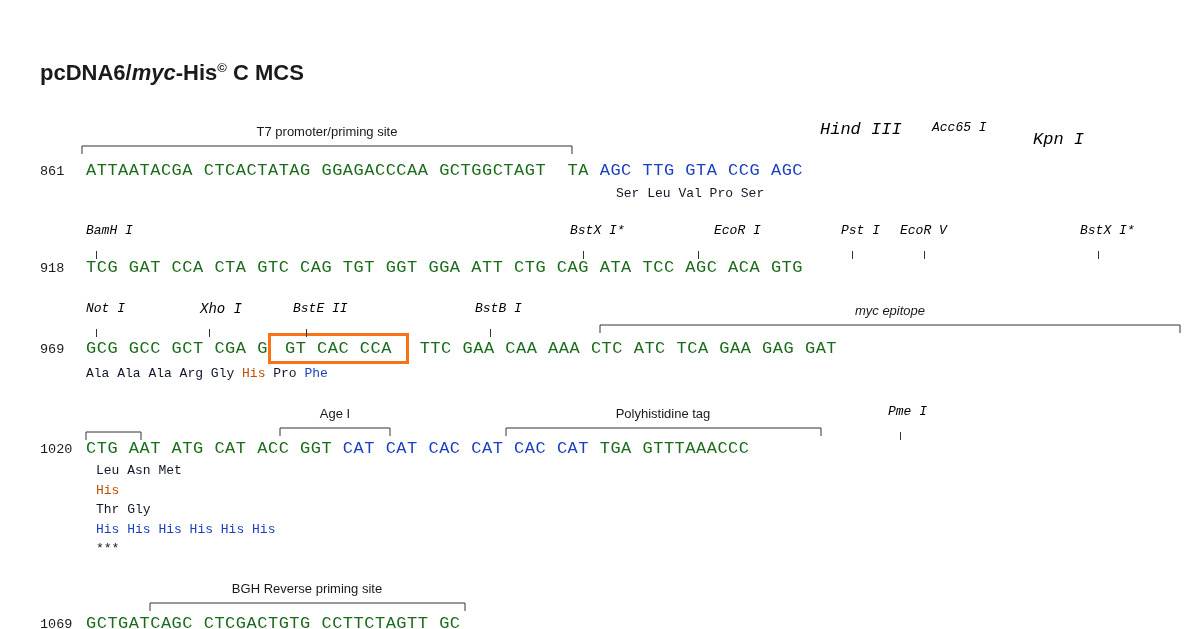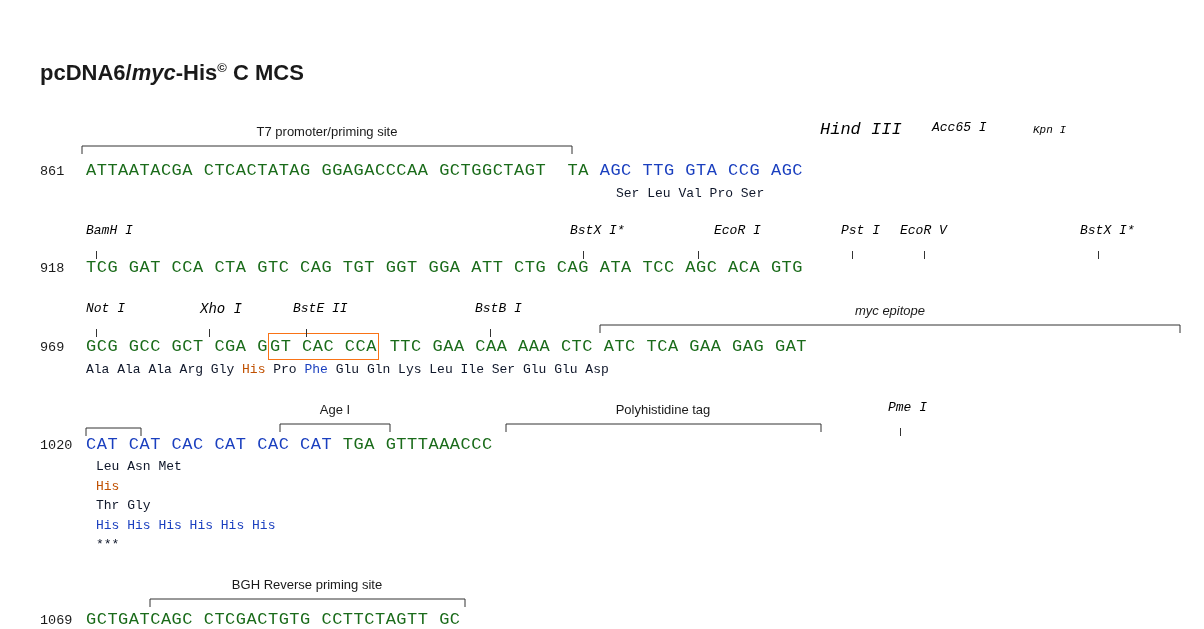--- a/index.html
+++ b/index.html
@@ -84,21 +84,21 @@
 
       <svg style="position:absolute; top:0; left:42px; width:520px; height:40px; overflow:visible;">
         <line x1="0" y1="30" x2="490" y2="30" stroke="#333" stroke-width="1"></line>
         <line x1="0" y1="30" x2="0" y2="38" stroke="#333" stroke-width="1"></line>
         <line x1="490" y1="30" x2="490" y2="38" stroke="#333" stroke-width="1"></line>
         <text x="245" y="20" text-anchor="middle" font-family="Arial" font-size="13" fill="#1a1a1a">T7 promoter/priming site</text>
       </svg>
 
       <span style="position:absolute; top:4px; left:780px; font-style:italic; font-size:17px;">Hind III</span>
       <span style="position:absolute; top:4px; left:892px; font-style:italic; font-size:13px;">Acc65 I</span>
-      <span style="position:absolute; top:8px; left:993px; font-style:italic; font-size:11px;">Kpn I</span>
+      <span style="position:absolute; top:14px; left:993px; font-style:italic; font-size:17px;">Kpn I</span>
 
       <div class="seq-row">
         <span class="line-num">861</span>
         <span class="dna">ATTAATACGA&nbsp;CTCACTATAG&nbsp;GGAGACCCAA&nbsp;GCTGGCTAGT&nbsp;&nbsp;TA&nbsp;</span>
           <span class="dna dna-blue">AGC&nbsp;TTG&nbsp;</span>
           <span class="dna dna-blue">GTA&nbsp;CCG&nbsp;</span>
           <span class="dna dna-blue">AGC</span>
       </div>
 
       <div class="seq-row" style="margin-left:46px;">
@@ -151,30 +151,29 @@
       </svg>
 
       <div style="position:absolute; top:34px; left:56px; width:1px; height:8px; background:#333;"></div>
       <div style="position:absolute; top:34px; left:169px; width:1px; height:8px; background:#333;"></div>
       <div style="position:absolute; top:34px; left:266px; width:1px; height:8px; background:#333;"></div>
       <div style="position:absolute; top:34px; left:450px; width:1px; height:8px; background:#333;"></div>
 
       <div class="seq-row">
         <span class="line-num">969</span>
         <span class="dna">GCG&nbsp;GCC&nbsp;GCT&nbsp;CGA&nbsp;G</span>
-          <span class="dna" style="border:1px solid #f97316; padding:0 1px;">GT&nbsp;CAC&nbsp;CCA</span>
+          <span class="dna" style="border:3px solid #f97316; padding:0 14px;">GT&nbsp;CAC&nbsp;CCA</span>
           <span class="dna">&nbsp;TTC&nbsp;GAA&nbsp;CAA&nbsp;AAA&nbsp;CTC&nbsp;ATC&nbsp;TCA&nbsp;GAA&nbsp;GAG&nbsp;GAT</span>
       </div>
       <div class="seq-row" style="margin-left:46px;">
         <span class="aa">Ala&nbsp;Ala&nbsp;Ala&nbsp;Arg&nbsp;</span>
           <span class="aa">Gly&nbsp;</span>
           <span class="aa dna-orange">His&nbsp;</span>
           <span class="aa">Pro&nbsp;</span>
           <span class="aa dna-blue">Phe&nbsp;</span>
-          <span class="aa">Glu&nbsp;Gln&nbsp;Lys&nbsp;Leu&nbsp;Ile&nbsp;Ser&nbsp;Glu&nbsp;Glu&nbsp;Asp</span>
       </div>
     </div>
 
     <div class="section" style="position:relative; padding-top:38px; margin-bottom:14px;">
 
       <svg style="position:absolute; top:34px; left:46px; width:60px; height:18px; overflow:visible;">
         <line x1="0" y1="0" x2="55" y2="0" stroke="#333" stroke-width="1"></line>
         <line x1="0" y1="0" x2="0" y2="8" stroke="#333" stroke-width="1"></line>
         <line x1="55" y1="0" x2="55" y2="8" stroke="#333" stroke-width="1"></line>
       </svg>
@@ -191,20 +190,21 @@
         <line x1="0" y1="30" x2="0" y2="38" stroke="#333" stroke-width="1"></line>
         <line x1="315" y1="30" x2="315" y2="38" stroke="#333" stroke-width="1"></line>
         <text x="157" y="20" text-anchor="middle" font-family="Arial" font-size="13" fill="#1a1a1a">Polyhistidine tag</text>
       </svg>
 
       <span style="position:absolute; top:6px; left:848px; font-style:italic; font-size:13px;"><em>Pme</em> I</span>
       <div style="position:absolute; top:34px; left:860px; width:1px; height:8px; background:#333;"></div>
 
       <div class="seq-row">
         <span class="line-num">1020</span>
+        <span class="dna">CTG&nbsp;AAT&nbsp;ATG&nbsp;CAT&nbsp;ACC&nbsp;GGT&nbsp;</span>
           <span class="dna dna-blue">CAT&nbsp;CAT&nbsp;CAC&nbsp;CAT&nbsp;CAC&nbsp;CAT&nbsp;</span>
           <span class="dna">TGA&nbsp;GTTTAAACCC</span>
       </div>
       <div class="seq-row" style="margin-left:56px;flex-direction:column;">
         <span class="aa">Leu&nbsp;Asn&nbsp;Met&nbsp;</span>
           <span class="aa dna-orange">His&nbsp;</span>
           <span class="aa">Thr&nbsp;Gly&nbsp;</span>
           <span class="aa dna-blue">His&nbsp;His&nbsp;His&nbsp;His&nbsp;His&nbsp;His&nbsp;</span>
           <span class="aa">***</span>
       </div>

